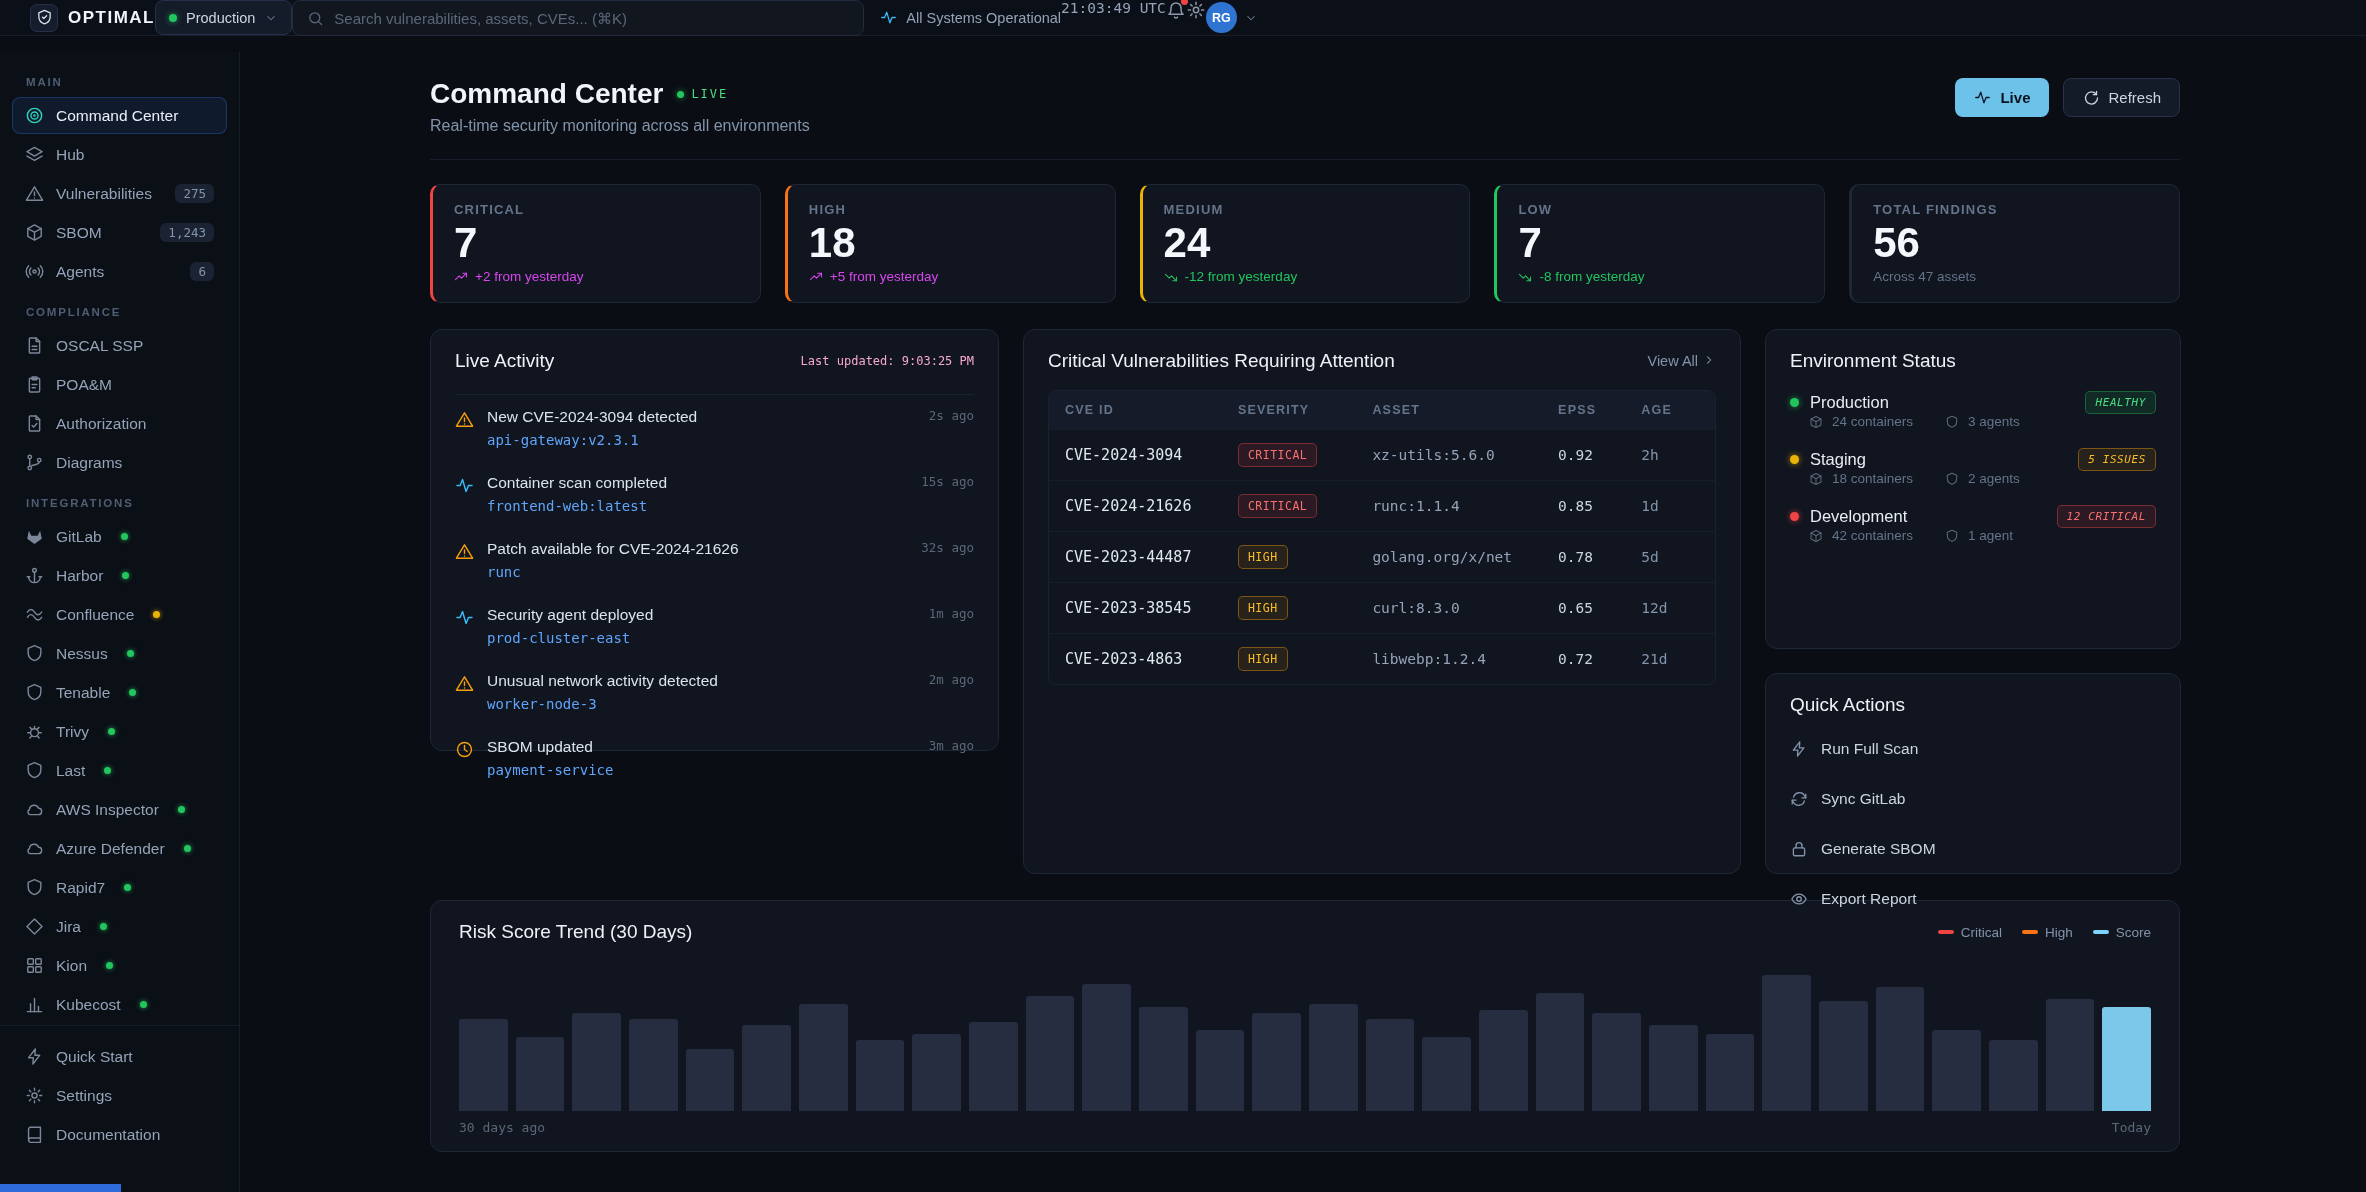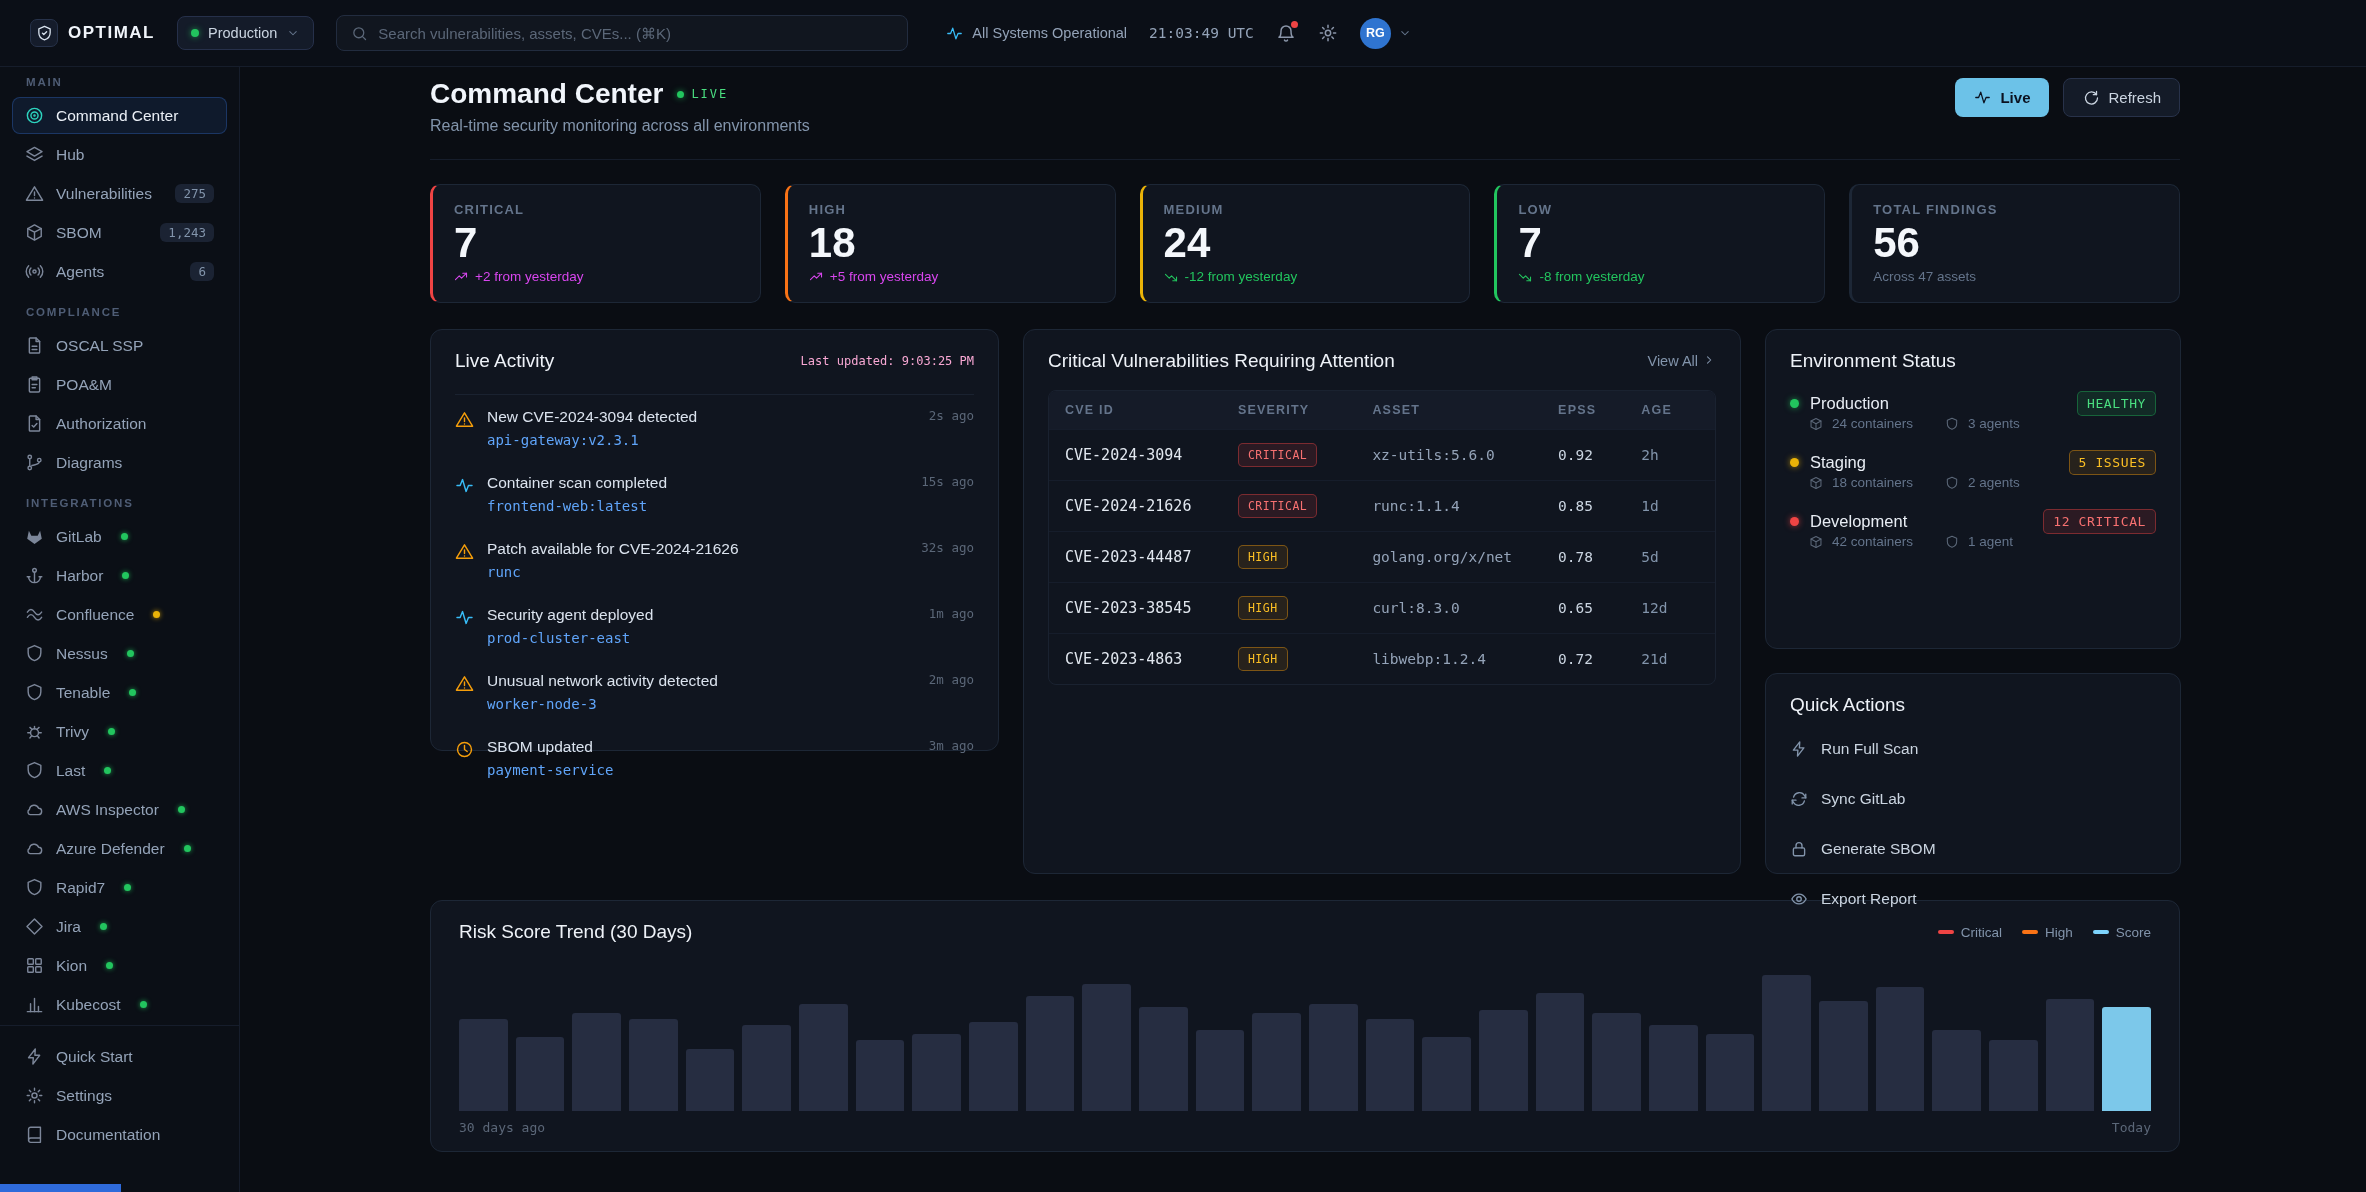--- a/index.html
+++ b/index.html
@@ -14,23 +14,23 @@
   .icn svg { width:100%; height:100%; }
   .icn.sm { width:14px; height:14px; }
   .icn.md { width:17px; height:17px; }
   .dot { width:8px; height:8px; border-radius:50%; display:inline-block; flex:none; }
   .dot.green { background:#22c55e; box-shadow:0 0 6px rgba(34,197,94,.7); }
   .dot.yellow { background:#eab308; box-shadow:0 0 6px rgba(234,179,8,.7); }
   .dot.red { background:#ef4444; box-shadow:0 0 6px rgba(239,68,68,.7); }
 
   
   .topbar {
-    position:absolute; top:0; left:0; right:0; height:67px;
+    position:absolute; top:0; left:0; right:0; height:36px;
     background:#0b0f17; border-bottom:1px solid #161d2b;
-    display:flex; align-items:center; gap:22px; padding:0 30px; z-index:5;
+    display:flex; padding:0 30px; z-index:5;
   }
   .brand { display:flex; align-items:center; gap:10px; }
   .logo-box { width:28px; height:28px; border-radius:7px; background:#151c2b; border:1px solid #27324a;
     display:flex; align-items:center; justify-content:center; color:#dbe5f1; }
   .logo-box .icn { width:17px; height:17px; }
   .logo-text { font-size:17px; font-weight:bold; letter-spacing:1.5px; color:#f1f5fb; }
   .env-pill { display:flex; align-items:center; gap:9px; background:#141b29; border:1px solid #26304a;
     border-radius:8px; padding:8px 13px; color:#cbd5e1; font-size:14.5px; cursor:pointer;
     font-family:inherit; }
   .env-pill .icn { color:#64748b; }
@@ -128,22 +128,22 @@
   .vhead span { font-size:12.5px; letter-spacing:1.2px; color:#64748b; font-weight:bold; }
   .v-cve { font-size:15px; color:#e2e8f0; }
   .v-asset { font-size:14.5px; color:#94a3b8; }
   .v-epss { font-size:14.5px; color:#cbd5e1; }
   .v-age { font-size:14.5px; color:#8294ab; }
   .sev { display:inline-block; font-size:11.5px; letter-spacing:.5px; border-radius:5px; padding:4px 9px;
     font-family:"DejaVu Sans Mono",monospace; }
   .sev.crit, .pill.red { color:#f87171; background:rgba(239,68,68,.12); border:1px solid rgba(239,68,68,.42); }
   .sev.high, .pill.yellow { color:#fbbf24; background:rgba(245,158,11,.10); border:1px solid rgba(245,158,11,.42); }
   .pill.green { color:#4ade80; background:rgba(34,197,94,.12); border:1px solid rgba(34,197,94,.38); }
-  .pill { display:inline-block; font-size:13px; letter-spacing:.6px; border-radius:5px; padding:4px 9px;
-    font-family:"DejaVu Sans Mono",monospace; }
+  .pill { display:inline-block; font-size:11px; letter-spacing:.6px; border-radius:5px; padding:4px 9px;
+    font-family:"DejaVu Sans Mono",monospace;font-style:italic; }
 
   
   .right-col { display:flex; flex-direction:column; gap:24px; }
   .panel.envs { height:320px; }
   .env-item { margin-top:19px; }
   .env-row1 { display:flex; align-items:center; gap:11px; }
   .env-name { font-size:16.5px; color:#e8edf4; }
   .env-row1 .pill { margin-left:auto; }
   .env-row2 { display:flex; align-items:center; gap:9px; padding-left:19px;
     color:#64748b; font-size:13.5px; }

